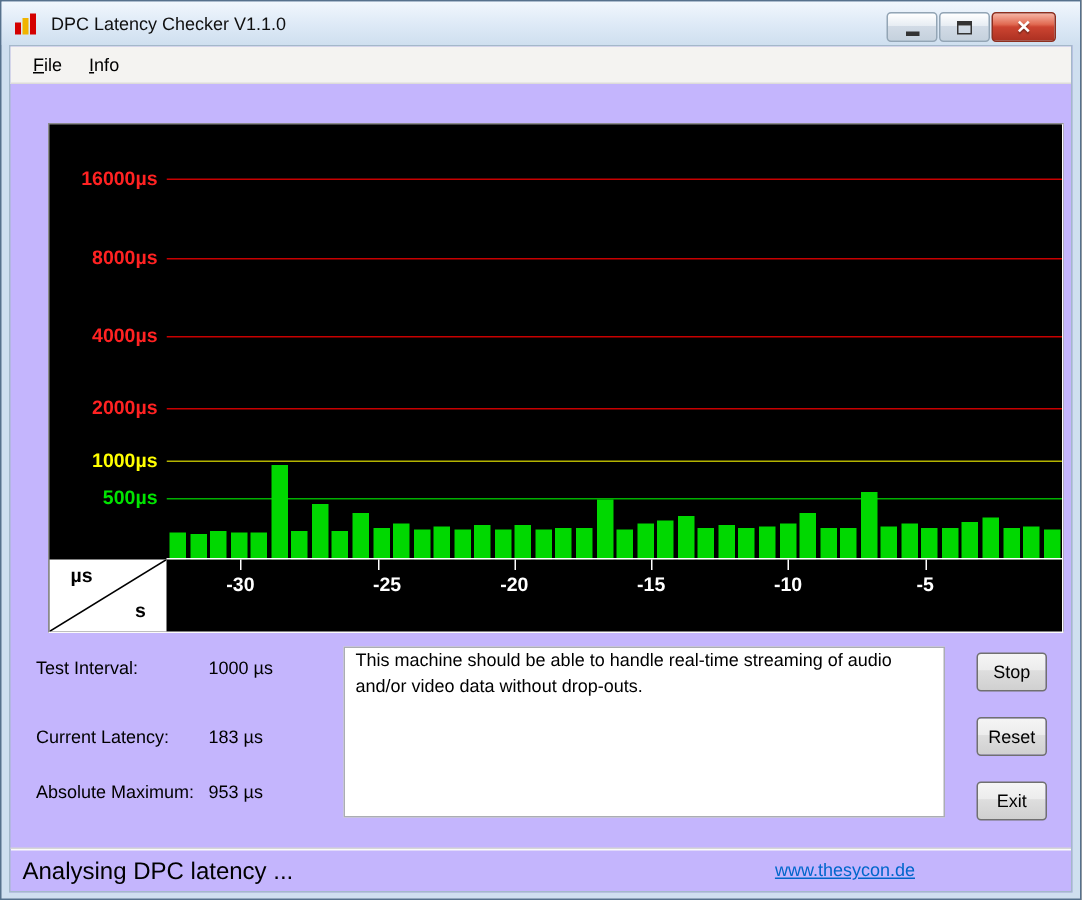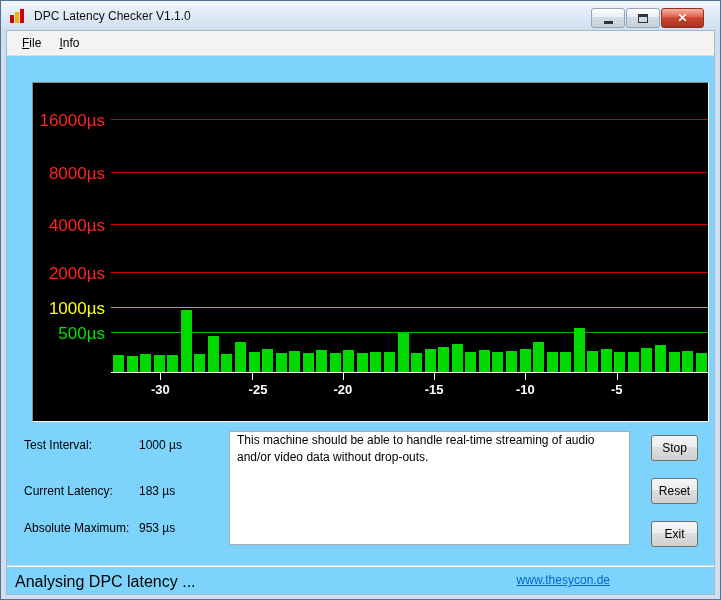--- a/index.html
+++ b/index.html
@@ -20,30 +20,30 @@
   .winbtn.min{right:95px;width:34px;background:linear-gradient(#ffffff,#e7edf3 45%,#d2dbe6 46%,#c5d1dd);
           border:1px solid #93a5b5;}
   .winbtn.max{right:60px;width:34px;background:linear-gradient(#ffffff,#e7edf3 45%,#d2dbe6 46%,#c5d1dd);
           border:1px solid #93a5b5;}
   .winbtn.close{right:16px;width:43px;background:linear-gradient(#f6b4a4,#e16a52 40%,#cc4431 50%,#ad3122);
           border:1px solid #8e2f1f;}
   .glyph-min{width:9px;height:3px;background:#333;margin-top:8px;}
   .glyph-max{width:10px;height:9px;border:1px solid #333;border-top-width:3px;background:transparent;}
   .glyph-close{color:#fff;font-size:12px;font-weight:bold;text-shadow:0 1px 1px rgba(0,0,0,.35);}
   
-  .client{position:absolute;left:5px;top:29px;width:709px;height:565px;background:#7dd3fc;
+  .client{position:absolute;left:5px;top:29px;width:709px;height:565px;background:#c4b5fd;
           border:1px solid #a4b8ca;}
   .menubar{position:absolute;left:0;top:0;width:707px;height:25px;background:#f4f3f1;
            border-bottom:1px solid #dddcda;display:flex;align-items:center;padding-left:6px;}
   .menu-item{padding:4px 9px;font-size:12px;color:#000;cursor:default;}
   
   .chart{position:absolute;left:25px;top:51px;width:677px;height:340px;background:#000;
          border:1px solid #8a8a8a;border-right-color:#fbfbfb;border-bottom-color:#fbfbfb;}
   .gutter{position:absolute;left:0;top:0;width:78px;height:290px;}
-  .ylabel{position:absolute;right:6px;font-size:17px;font-weight:normal;white-space:nowrap;}
+  .ylabel{position:absolute;right:6px;font-size:13px;font-weight:bold;white-space:nowrap;}
   .plot{position:absolute;left:78px;top:0;width:597px;height:290px;overflow:hidden;}
   .gridline{position:absolute;left:0;width:100%;height:1px;}
   .bar{position:absolute;bottom:0;width:11px;}
   .baseline{position:absolute;left:78px;top:289px;width:597px;height:1px;background:#fff;}
   .axis{position:absolute;left:0;top:290px;width:675px;height:48px;}
   .tick{position:absolute;top:0;width:1px;height:7px;background:#fff;}
   .xlabel{position:absolute;top:9px;width:44px;text-align:center;color:#fff;font-size:13px;font-weight:bold;}
   .corner{position:absolute;left:0;top:290px;width:78px;height:48px;background:#fff;}
   .corner svg{position:absolute;left:0;top:0;}
   .c-us{position:absolute;left:14px;top:3px;font-size:13px;font-weight:bold;color:#000;}
@@ -165,20 +165,27 @@
           <div class="xlabel" style="left: 203px;">-25</div>
           <div class="tick" style="left: 309.862px;"></div>
           <div class="xlabel" style="left: 287.862px;">-20</div>
           <div class="tick" style="left: 401.147px;"></div>
           <div class="xlabel" style="left: 379.147px; text-align: center;">-15</div>
           <div class="tick" style="left: 492.431px;"></div>
           <div class="xlabel" style="left: 470.431px;">-10</div>
           <div class="tick" style="left: 583.716px;"></div>
           <div class="xlabel" style="left: 561.716px;">-5</div>
         </div>
+      <div class="corner">
+        <svg width="78" height="48">
+          <line x1="0" y1="48" x2="78" y2="0" stroke="#000" stroke-width="1"></line>
+        </svg>
+        <span class="c-us">µs</span>
+        <span class="c-s">s</span>
+      </div>
     </div>
 
     <div class="stats">
         <div class="stat-row"><span class="lab">Test Interval:</span><span class="val">1000 µs</span></div>
         <div class="stat-row"><span class="lab">Current Latency:</span><span class="val">183 µs</span></div>
         <div class="stat-row"><span class="lab">Absolute Maximum:</span><span class="val">953 µs</span></div>
       </div>
 
     <div class="message">This machine should be able to handle real-time streaming of audio and/or video data without drop-outs.</div>
 

